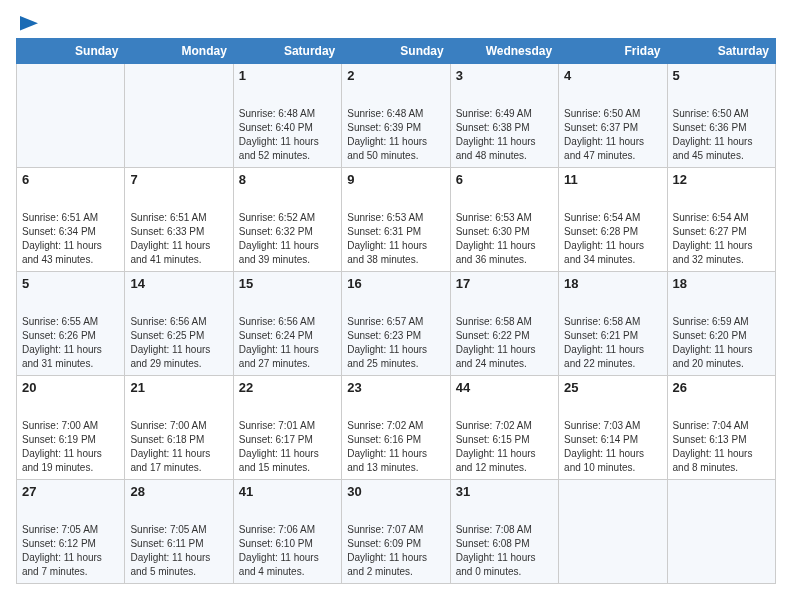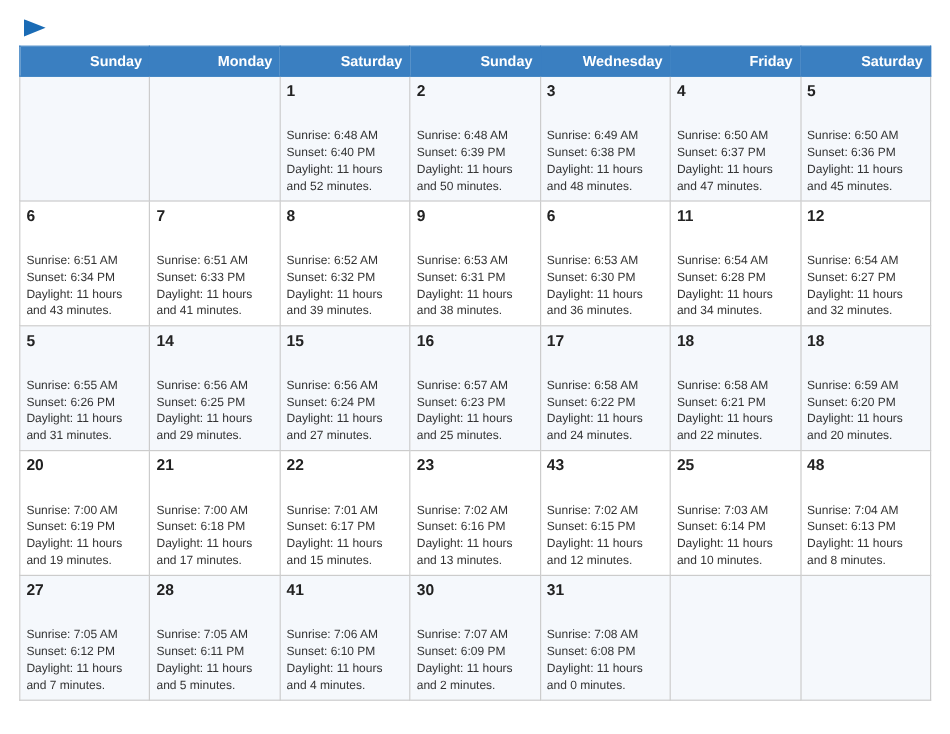--- a/index.html
+++ b/index.html
@@ -221,29 +221,29 @@
         </td>
         <td>
           <span class="day-number">22</span>
           <div class="day-info">Sunrise: 7:01 AM<br>Sunset: 6:17 PM<br>Daylight: 11 hours and 15 minutes.</div>
         </td>
         <td>
           <span class="day-number">23</span>
           <div class="day-info">Sunrise: 7:02 AM<br>Sunset: 6:16 PM<br>Daylight: 11 hours and 13 minutes.</div>
         </td>
         <td>
-          <span class="day-number">43</span>
+          <span class="day-number">44</span>
           <div class="day-info">Sunrise: 7:02 AM<br>Sunset: 6:15 PM<br>Daylight: 11 hours and 12 minutes.</div>
         </td>
         <td>
           <span class="day-number">25</span>
           <div class="day-info">Sunrise: 7:03 AM<br>Sunset: 6:14 PM<br>Daylight: 11 hours and 10 minutes.</div>
         </td>
         <td>
-          <span class="day-number">48</span>
+          <span class="day-number">26</span>
           <div class="day-info">Sunrise: 7:04 AM<br>Sunset: 6:13 PM<br>Daylight: 11 hours and 8 minutes.</div>
         </td>
       </tr>
       <tr>
         <td>
           <span class="day-number">27</span>
           <div class="day-info">Sunrise: 7:05 AM<br>Sunset: 6:12 PM<br>Daylight: 11 hours and 7 minutes.</div>
         </td>
         <td>
           <span class="day-number">28</span>

